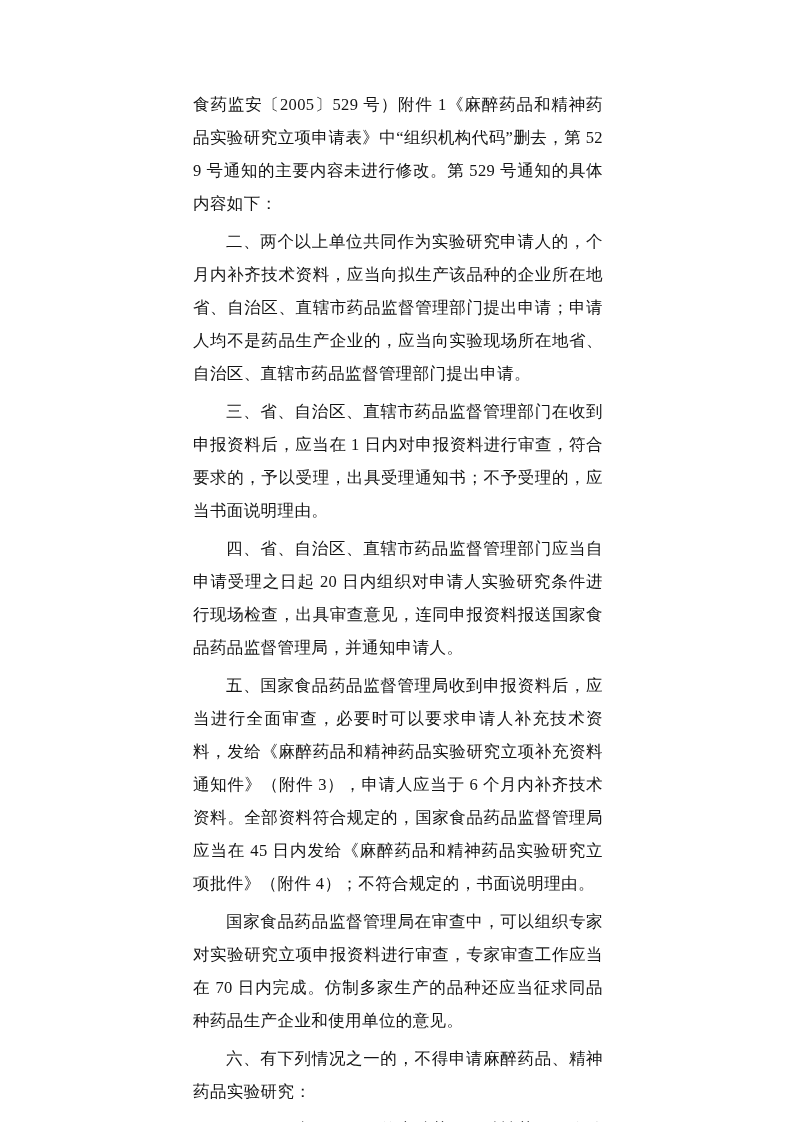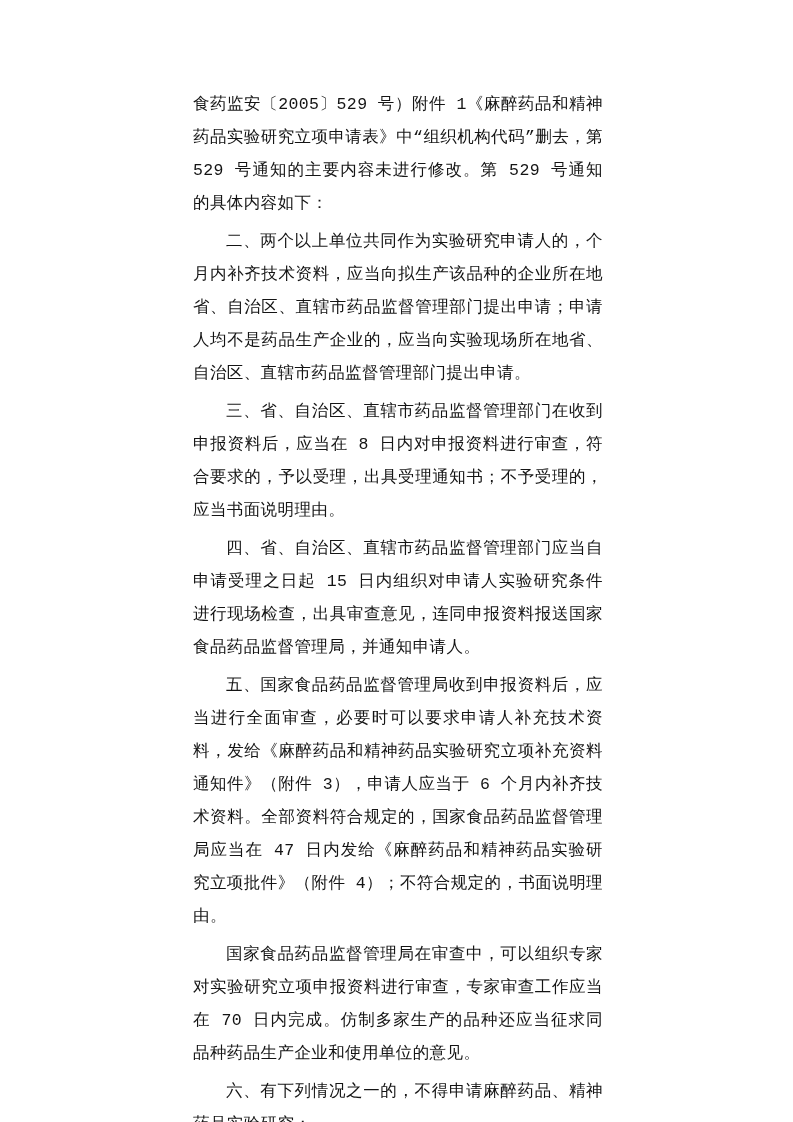--- a/index.html
+++ b/index.html
@@ -8,21 +8,21 @@
       background: #ffffff;
     }
     .page {
       position: relative;
       width: 647px;
       height: 1122px;
       margin: 0 auto;
       background: #ffffff;
       box-sizing: border-box;
       padding: 88px 117px 0 120px;
-      font-family: Liberation Mono, monospace;
+      font-family: Liberation Serif, serif;
       color: #141414;
       overflow: hidden;
     }
     .para {
       margin: 0 0 5px 0;
       font-size: 16.5px;
       line-height: 33px;
       text-align: justify;
       text-justify: inter-ideograph;
       letter-spacing: 0.4px;
@@ -42,21 +42,21 @@
       color: #141414;
     }
   </style>
 </head>
 <body>
 
 <div class="page">
   <div>
     <p class="para">食药监安〔2005〕529 号）附件 1《麻醉药品和精神药品实验研究立项申请表》中“组织机构代码”删去，第 529 号通知的主要内容未进行修改。第 529 号通知的具体内容如下：</p>
     <p class="para indent">二、两个以上单位共同作为实验研究申请人的，个月内补齐技术资料，应当向拟生产该品种的企业所在地省、自治区、直辖市药品监督管理部门提出申请；申请人均不是药品生产企业的，应当向实验现场所在地省、自治区、直辖市药品监督管理部门提出申请。</p>
-    <p class="para indent">三、省、自治区、直辖市药品监督管理部门在收到申报资料后，应当在 8 日内对申报资料进行审查，符合要求的，予以受理，出具受理通知书；不予受理的，应当书面说明理由。</p>
-    <p class="para indent">四、省、自治区、直辖市药品监督管理部门应当自申请受理之日起 15 日内组织对申请人实验研究条件进行现场检查，出具审查意见，连同申报资料报送国家食品药品监督管理局，并通知申请人。</p>
-    <p class="para indent">五、国家食品药品监督管理局收到申报资料后，应当进行全面审查，必要时可以要求申请人补充技术资料，发给《麻醉药品和精神药品实验研究立项补充资料通知件》（附件 3），申请人应当于 6 个月内补齐技术资料。全部资料符合规定的，国家食品药品监督管理局应当在 47 日内发给《麻醉药品和精神药品实验研究立项批件》（附件 4）；不符合规定的，书面说明理由。</p>
+    <p class="para indent">三、省、自治区、直辖市药品监督管理部门在收到申报资料后，应当在 1 日内对申报资料进行审查，符合要求的，予以受理，出具受理通知书；不予受理的，应当书面说明理由。</p>
+    <p class="para indent">四、省、自治区、直辖市药品监督管理部门应当自申请受理之日起 20 日内组织对申请人实验研究条件进行现场检查，出具审查意见，连同申报资料报送国家食品药品监督管理局，并通知申请人。</p>
+    <p class="para indent">五、国家食品药品监督管理局收到申报资料后，应当进行全面审查，必要时可以要求申请人补充技术资料，发给《麻醉药品和精神药品实验研究立项补充资料通知件》（附件 3），申请人应当于 6 个月内补齐技术资料。全部资料符合规定的，国家食品药品监督管理局应当在 45 日内发给《麻醉药品和精神药品实验研究立项批件》（附件 4）；不符合规定的，书面说明理由。</p>
     <p class="para indent">国家食品药品监督管理局在审查中，可以组织专家对实验研究立项申报资料进行审查，专家审查工作应当在 70 日内完成。仿制多家生产的品种还应当征求同品种药品生产企业和使用单位的意见。</p>
     <p class="para indent item-gap">六、有下列情况之一的，不得申请麻醉药品、精神药品实验研究：</p>
     <p class="para indent item-gap">（一）医疗不得使用的麻醉药品、精神药品（附件 5）；</p>
   </div>
   <div class="page-number">6</div>
 </div>
 
 </body></html>

